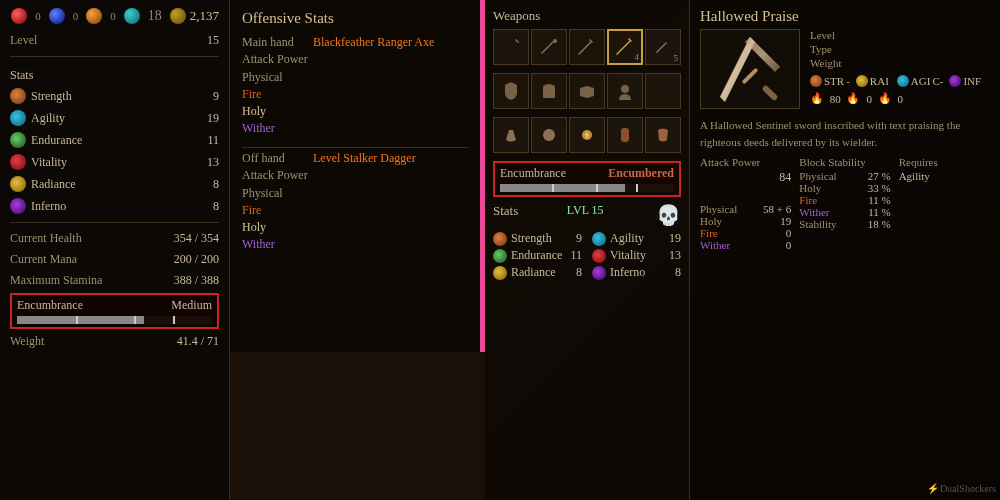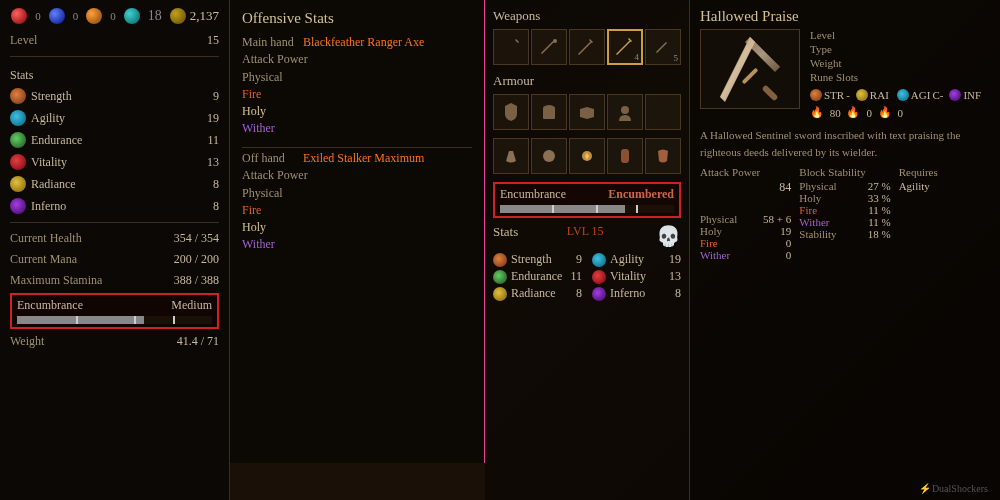--- a/index.html
+++ b/index.html
@@ -129,38 +129,38 @@
       position: absolute;
       top: 0;
       width: 2px;
       height: 100%;
       background: #ccc;
     }
 
     
     .mid-panel {
       width: 255px;
-      height: 463px;
+      height: 352px;
       background: rgba(12,9,5,0.95);
-      border-right: 1px solid #ec4899;
+      border-right: 5px solid #ec4899;
       padding: 10px 12px;
       font-size: 12px;
     }
 
     .panel-title {
       color: #d4c090;
       font-size: 15px;
       margin-bottom: 8px;
     }
 
     .hand-section { margin-bottom: 10px; }
 
     .hand-row {
       display: flex;
-      gap: 6px;
+      gap: 16px;
       margin-bottom: 2px;
       align-items: flex-end;
     }
 
     .hand-label {
       color: #a09070;
       min-width: 55px;
     }
 
     .hand-weapon {
@@ -283,21 +283,21 @@
 
     .stats-section { margin-top: 4px; }
 
     .stats-header-row {
       display: flex;
       justify-content: space-between;
       margin-bottom: 4px;
     }
 
     .stats-col-title { color: #c8b89a; font-size: 13px; }
-    .stats-level { color: #c2410c; font-size: 12px; font-family: Liberation Serif, serif; }
+    .stats-level { color: #86efac; font-size: 12px; font-family: Liberation Serif, serif; }
 
     .stats-grid {
       display: grid;
       grid-template-columns: 1fr 1fr;
       gap: 2px 10px;
     }
 
     .mini-stat-row {
       display: flex;
       align-items: center;
@@ -403,21 +403,21 @@
       display: flex;
       justify-content: space-between;
     }
 
     .combat-label { color: #a09070; }
     .combat-val { color: #c8b89a; }
 
     .watermark {
       position: absolute;
       bottom: 6px;
-      right: 12px;
+      right: 4px;
       font-size: 10px;
       color: #555;
       z-index: 10;
     }
 
     .lightning-icon {
       color: #f0c020;
       font-style: normal;
     }
     .fire-color { color: #e06020; }
@@ -555,21 +555,21 @@
     <div class="stat-row">
       <span class="wither-stat">Wither</span>
     </div>
   </div>
 
   <hr class="divider">
 
   <div class="hand-section">
     <div class="hand-row">
       <span class="hand-label">Off hand</span>
-      <span class="hand-weapon">Exiled Stalker Maximum</span>
+      <span class="hand-weapon">Level Stalker Dagger</span>
     </div>
     <div class="attack-power-label">Attack Power</div>
     <div class="stat-row">
       <span class="stat-label">Physical</span>
     </div>
     <div class="stat-row">
       <span class="fire-stat">Fire</span>
     </div>
     <div class="stat-row">
       <span class="holy-stat">Holy</span>
@@ -611,21 +611,20 @@
             </svg>
         </div>
         <div class="item-slot">
           <span class="slot-num">5</span>
           <svg width="24" height="24" viewBox="0 0 24 24" fill="#8a7055">
               <path d="M6 18l4-4 6-6-1-1-6 6-4 4 1 1z"></path>
             </svg>
         </div>
       </div>
 
-      <div class="inv-section-title">Armour</div>
       <div class="armour-grid">
         <div class="item-slot">
           <svg width="22" height="22" viewBox="0 0 22 22" fill="#7a6045">
               <path d="M11 2 L5 5 L5 13 Q5 18 11 20 Q17 18 17 13 L17 5 Z"></path>
             </svg>
         </div>
         <div class="item-slot">
           <svg width="22" height="22" viewBox="0 0 22 22" fill="#7a6045">
               <rect x="5" y="6" width="12" height="12" rx="1"></rect>
               <path d="M5 6 Q11 2 17 6"></path>
@@ -758,24 +757,20 @@
           <div class="row">
             <span>Level</span>
             <span></span>
           </div>
           <div class="row">
             <span>Type</span>
             <span></span>
           </div>
           <div class="row">
             <span>Weight</span>
-            <span></span>
-          </div>
-          <div class="row">
-            <span>Rune Slots</span>
             <span></span>
           </div>
 
           <div class="req-icons">
             <div class="req-item">
               <span class="dot-icon icon-str"></span>
               <span>STR</span>
               <span>-</span>
             </div>
             <div class="req-item">

